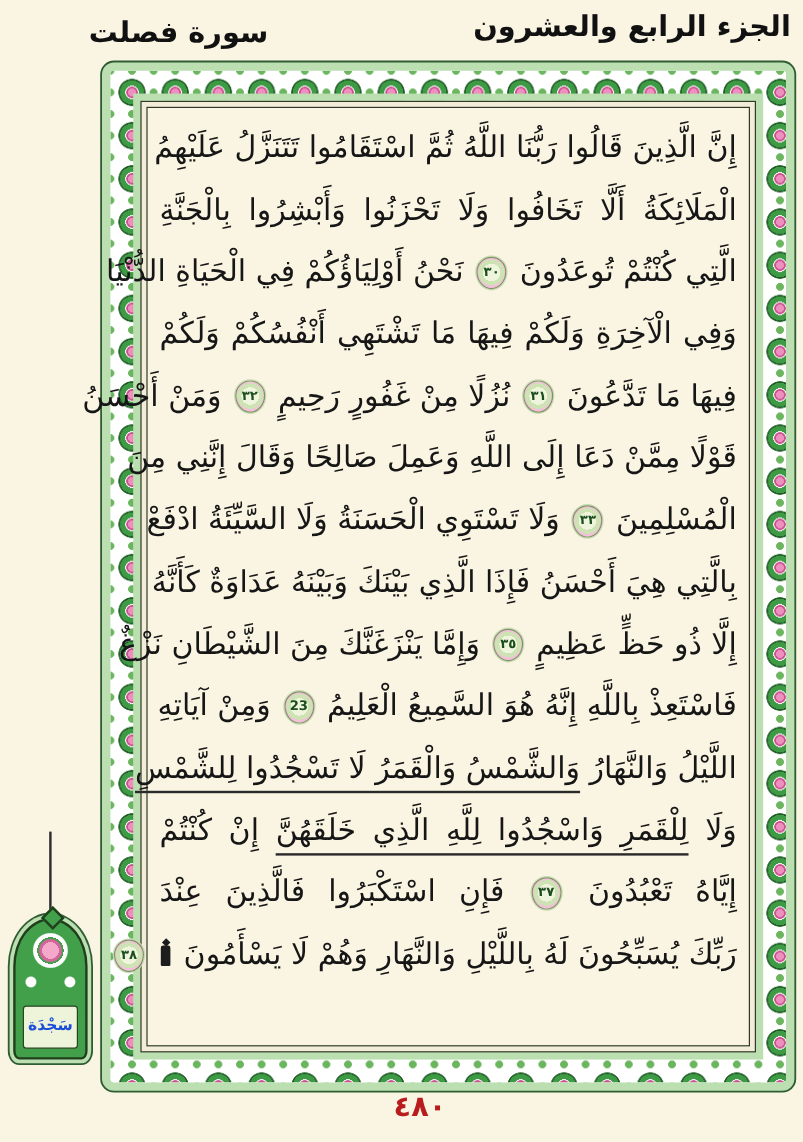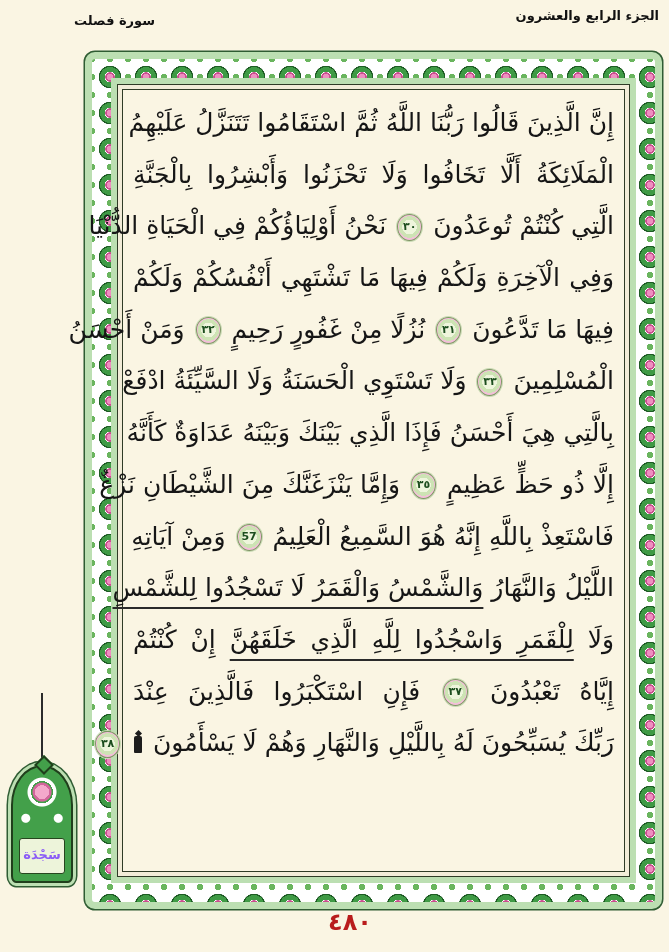--- a/index.html
+++ b/index.html
@@ -3,21 +3,21 @@
 <meta charset="utf-8">
 <style>
   html,body{margin:0;padding:0;}
   body{
     width:669px;height:952px;position:relative;overflow:hidden;
     background:#faf5e3;
     font-family:"DejaVu Sans",sans-serif;
     color:#1b1b1b;
   }
   
-  .hdr{position:absolute;top:8px;font-size:13px;font-weight:bold;color:#111;white-space:nowrap;}
+  .hdr{position:absolute;top:8px;font-size:24px;font-weight:bold;color:#111;white-space:nowrap;}
   .hdr-juz{right:10px;}
   .hdr-surah{top:13px;right:auto;left:74px;}
   
   .frame{
     position:absolute;left:85px;top:52px;width:577px;height:857px;
     box-sizing:border-box;
     border:7px solid #bcdfb2;               
     border-radius:10px;
     box-shadow:0 0 0 1.5px #2f5c33;
     background-color:#ffffff;
@@ -91,21 +91,21 @@
     box-shadow:0 0 0 3px #bcdfb2, 0 0 0 4.5px #2f5c33;
   }
   .sajdah-dome::before{
     content:"";position:absolute;left:50%;top:-9px;margin-left:-5px;
     width:10px;height:10px;background:#43a04a;border:2px solid #203f1c;
     transform:rotate(45deg);
   }
   .sajdah-label-box{
     position:absolute;left:6px;right:6px;bottom:7px;height:34px;
     background:#edf4da;border:1.6px solid #27461f;border-radius:3px;
-    font-size:13px;font-weight:bold;color:#8b5cf6;line-height:32px;text-align:center;
+    font-size:13px;font-weight:bold;color:#1d4ed8;line-height:32px;text-align:center;
   }
   
   .page-number{
     position:absolute;left:85px;width:530px;top:908px;
     text-align:center;font-size:24px;font-weight:bold;color:#b91c1c;
   }
 </style>
 </head>
 <body>
 
@@ -113,24 +113,25 @@
 <div class="hdr hdr-surah">سورة فصلت</div>
 
 <div class="frame">
   <div class="inner-page">
     <div class="text-lines" id="text-lines">
         <div class="quran-line"><span class="seg">إِنَّ الَّذِينَ قَالُوا رَبُّنَا اللَّهُ ثُمَّ اسْتَقَامُوا تَتَنَزَّلُ عَلَيْهِمُ</span></div>
         <div class="quran-line"><span class="seg">الْمَلَائِكَةُ أَلَّا تَخَافُوا وَلَا تَحْزَنُوا وَأَبْشِرُوا بِالْجَنَّةِ</span></div>
         <div class="quran-line"><span class="seg">الَّتِي كُنْتُمْ تُوعَدُونَ</span> <span class="verse-marker">٣٠</span> <span class="seg">نَحْنُ أَوْلِيَاؤُكُمْ فِي الْحَيَاةِ الدُّنْيَا</span></div>
         <div class="quran-line"><span class="seg">وَفِي الْآخِرَةِ وَلَكُمْ فِيهَا مَا تَشْتَهِي أَنْفُسُكُمْ وَلَكُمْ</span></div>
         <div class="quran-line"><span class="seg">فِيهَا مَا تَدَّعُونَ</span> <span class="verse-marker">٣١</span> <span class="seg">نُزُلًا مِنْ غَفُورٍ رَحِيمٍ</span> <span class="verse-marker">٣٢</span> <span class="seg">وَمَنْ أَحْسَنُ</span></div>
+        <div class="quran-line"><span class="seg">قَوْلًا مِمَّنْ دَعَا إِلَى اللَّهِ وَعَمِلَ صَالِحًا وَقَالَ إِنَّنِي مِنَ</span></div>
         <div class="quran-line"><span class="seg">الْمُسْلِمِينَ</span> <span class="verse-marker">٣٣</span> <span class="seg">وَلَا تَسْتَوِي الْحَسَنَةُ وَلَا السَّيِّئَةُ ادْفَعْ</span></div>
         <div class="quran-line"><span class="seg">بِالَّتِي هِيَ أَحْسَنُ فَإِذَا الَّذِي بَيْنَكَ وَبَيْنَهُ عَدَاوَةٌ كَأَنَّهُ</span></div>
         <div class="quran-line"><span class="seg">إِلَّا ذُو حَظٍّ عَظِيمٍ</span> <span class="verse-marker">٣٥</span> <span class="seg">وَإِمَّا يَنْزَغَنَّكَ مِنَ الشَّيْطَانِ نَزْغٌ</span></div>
-        <div class="quran-line"><span class="seg">فَاسْتَعِذْ بِاللَّهِ إِنَّهُ هُوَ السَّمِيعُ الْعَلِيمُ</span> <span class="verse-marker">57</span> <span class="seg">وَمِنْ آيَاتِهِ</span></div>
+        <div class="quran-line"><span class="seg">فَاسْتَعِذْ بِاللَّهِ إِنَّهُ هُوَ السَّمِيعُ الْعَلِيمُ</span> <span class="verse-marker">23</span> <span class="seg">وَمِنْ آيَاتِهِ</span></div>
         <div class="quran-line"><span class="seg">اللَّيْلُ وَالنَّهَارُ</span> <span class="seg ul">وَالشَّمْسُ وَالْقَمَرُ لَا تَسْجُدُوا لِلشَّمْسِ</span></div>
         <div class="quran-line"><span class="seg">وَلَا</span> <span class="seg ul">لِلْقَمَرِ وَاسْجُدُوا لِلَّهِ الَّذِي خَلَقَهُنَّ</span> <span class="seg">إِنْ كُنْتُمْ</span></div>
         <div class="quran-line"><span class="seg">إِيَّاهُ تَعْبُدُونَ</span> <span class="verse-marker">٣٧</span> <span class="seg">فَإِنِ اسْتَكْبَرُوا فَالَّذِينَ عِنْدَ</span></div>
         <div class="quran-line"><span class="seg">رَبِّكَ يُسَبِّحُونَ لَهُ بِاللَّيْلِ وَالنَّهَارِ وَهُمْ لَا يَسْأَمُونَ</span> <span class="sajdah-sign" title="۩"></span> <span class="verse-marker">٣٨</span></div>
       </div>
   </div>
 </div>
 
 <div class="sajdah-marker">
   <div class="sajdah-hang-line"></div>

